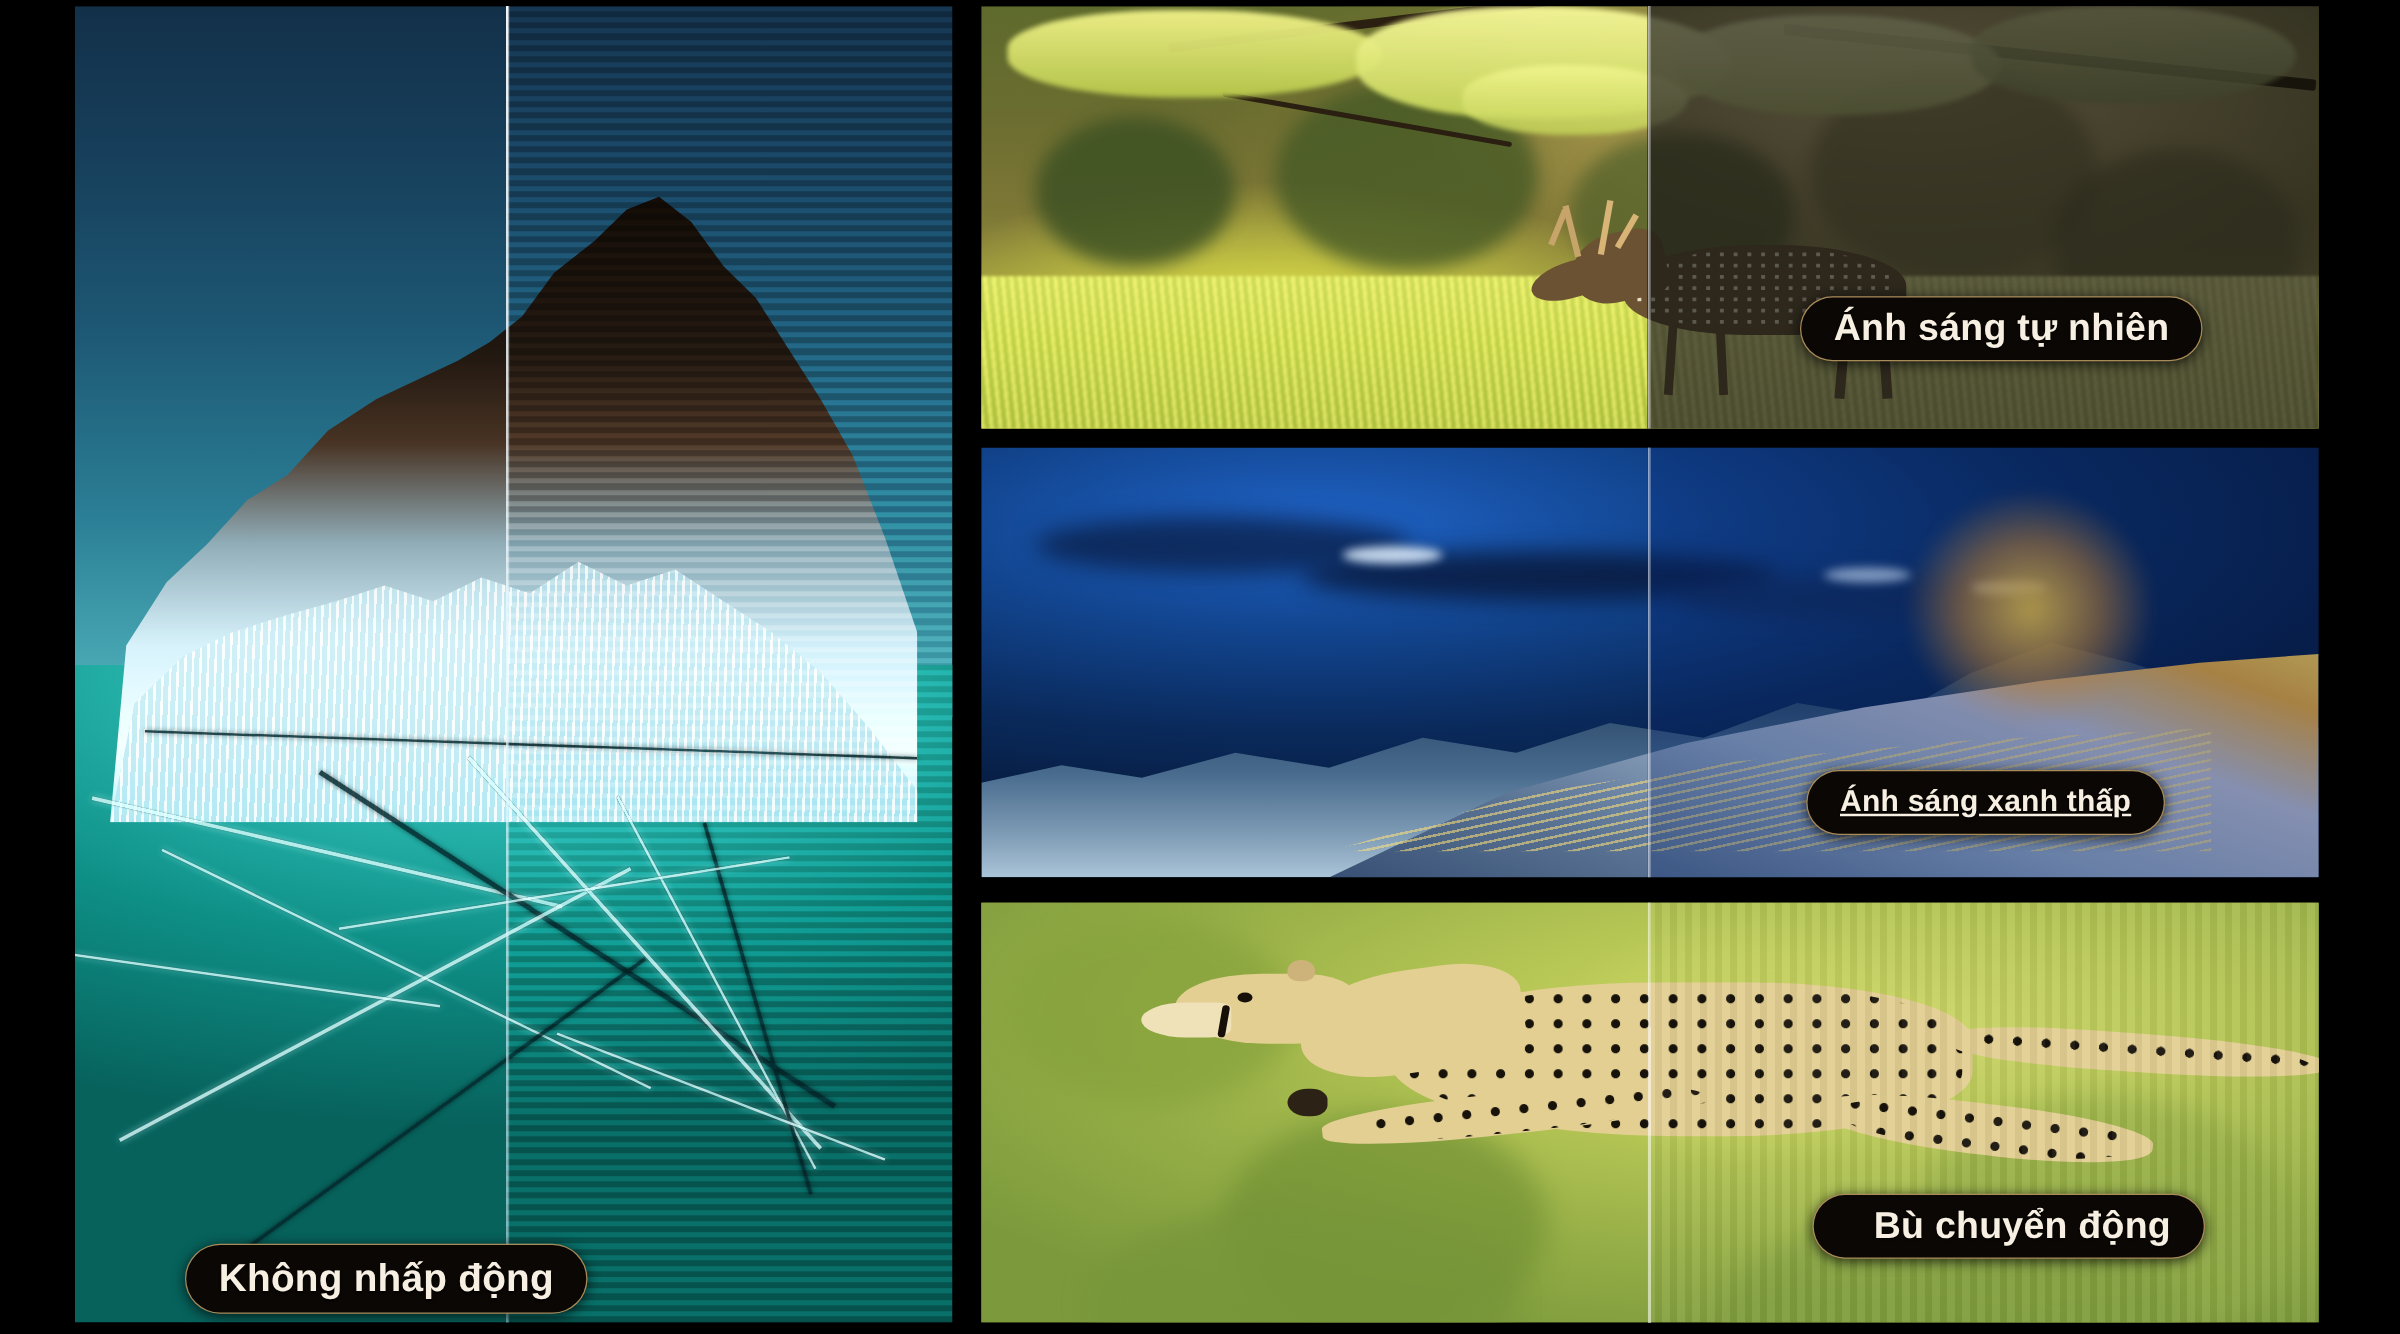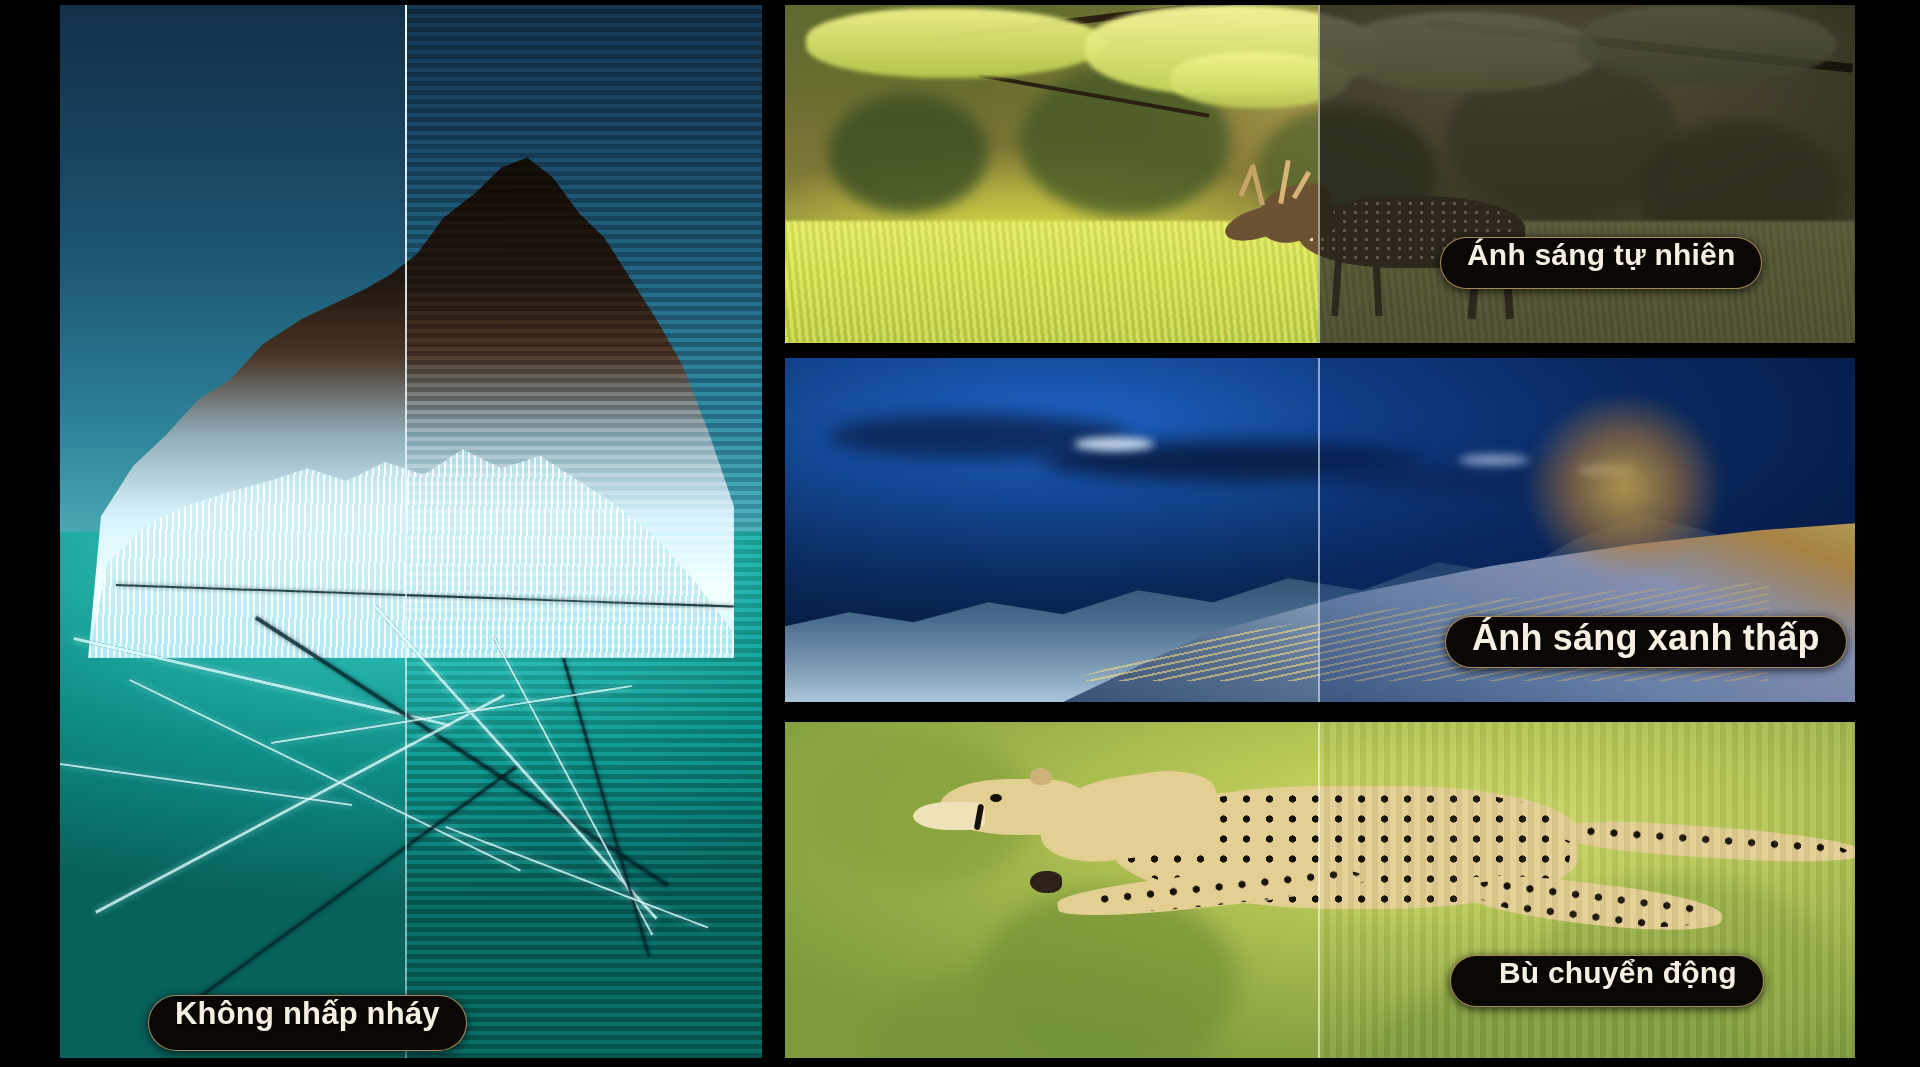--- a/index.html
+++ b/index.html
@@ -6,21 +6,21 @@
   body{width:1920px;height:1067px;overflow:hidden;font-family:"Liberation Sans",sans-serif;}
   #stage{position:relative;width:1920px;height:1067px;background:#000;}
 
   
   .panel{position:absolute;overflow:hidden;background:#000;}
   .scene{position:absolute;inset:0;overflow:hidden;}
 
   
   .pill{
     position:absolute;
-    display:flex;justify-content:center;
+    display:flex;align-items:center;justify-content:center;
     background:#0b0704;
     border:1px solid rgba(196,162,104,.85);
     border-radius:999px;
     box-shadow:0 2px 10px rgba(0,0,0,.75);
     padding:0 26px;
     z-index:40;
     white-space:nowrap;
   }
   .pill span{
     color:#f6efe2;
@@ -155,21 +155,21 @@
   .mtn-streak{
     position:absolute;left:26%;bottom:6%;width:66%;height:30%;
     background:repeating-linear-gradient(168deg, rgba(255,225,120,.55) 0 2px, rgba(255,255,255,0) 2px 7px);
     clip-path:polygon(0% 100%,22% 56%,46% 30%,72% 14%,100% 4%,100% 100%);
   }
   .blue-half{
     position:absolute;left:49.8%;top:0;right:0;bottom:0;
     background:rgba(10,40,110,.30);z-index:18;pointer-events:none;
   }
   #pill-blue{left:660px;top:258px;height:50px;}
-  #pill-blue span{font-size:36px;}
+  #pill-blue span{font-size:24px;text-decoration:underline;}
 
   
   #p-motion{left:785px;top:722px;width:1070px;height:336px;}
   .savanna{
     position:absolute;inset:0;
     background:
       radial-gradient(80% 80% at 65% 30%, #cfd96a 0%, #b6c655 35%, #94ad46 70%, #7c9a3c 100%),
       linear-gradient(180deg,#b3c45a 0%,#9fb54c 50%,#82a03e 100%);
   }
   .grass-blob{position:absolute;border-radius:50%;filter:blur(11px);}
@@ -209,21 +209,21 @@
       <div class="crack" style="left:0%;top:72%;width:42%;height:2px;transform:rotate(8deg);"></div>
       <div class="crack" style="left:30%;top:70%;width:52%;height:2px;transform:rotate(-9deg);"></div>
       <div class="crack" style="left:55%;top:78%;width:40%;height:2px;transform:rotate(21deg);"></div>
       <div class="crack dark" style="left:8%;top:55%;width:88%;height:2px;transform:rotate(2deg);"></div>
 
       <div class="flicker"></div>
       <div class="split-line"></div>
     </div>
 
     <div class="pill" id="pill-flicker">
-      <span>Không nhấp nháy</span>
+      <span>Không nhấp động</span>
     </div>
   </div>
 
   <div class="panel" id="p-natural">
     <div class="scene">
       <div class="forest"></div>
 
       <div class="foliage-blob" style="left:4%;top:26%;width:160px;height:120px;background:#3e5224;opacity:.85;"></div>
       <div class="foliage-blob" style="left:22%;top:18%;width:210px;height:150px;background:#465a26;opacity:.8;"></div>
       <div class="foliage-blob" style="left:44%;top:30%;width:180px;height:130px;background:#4f5f2a;opacity:.7;"></div>

